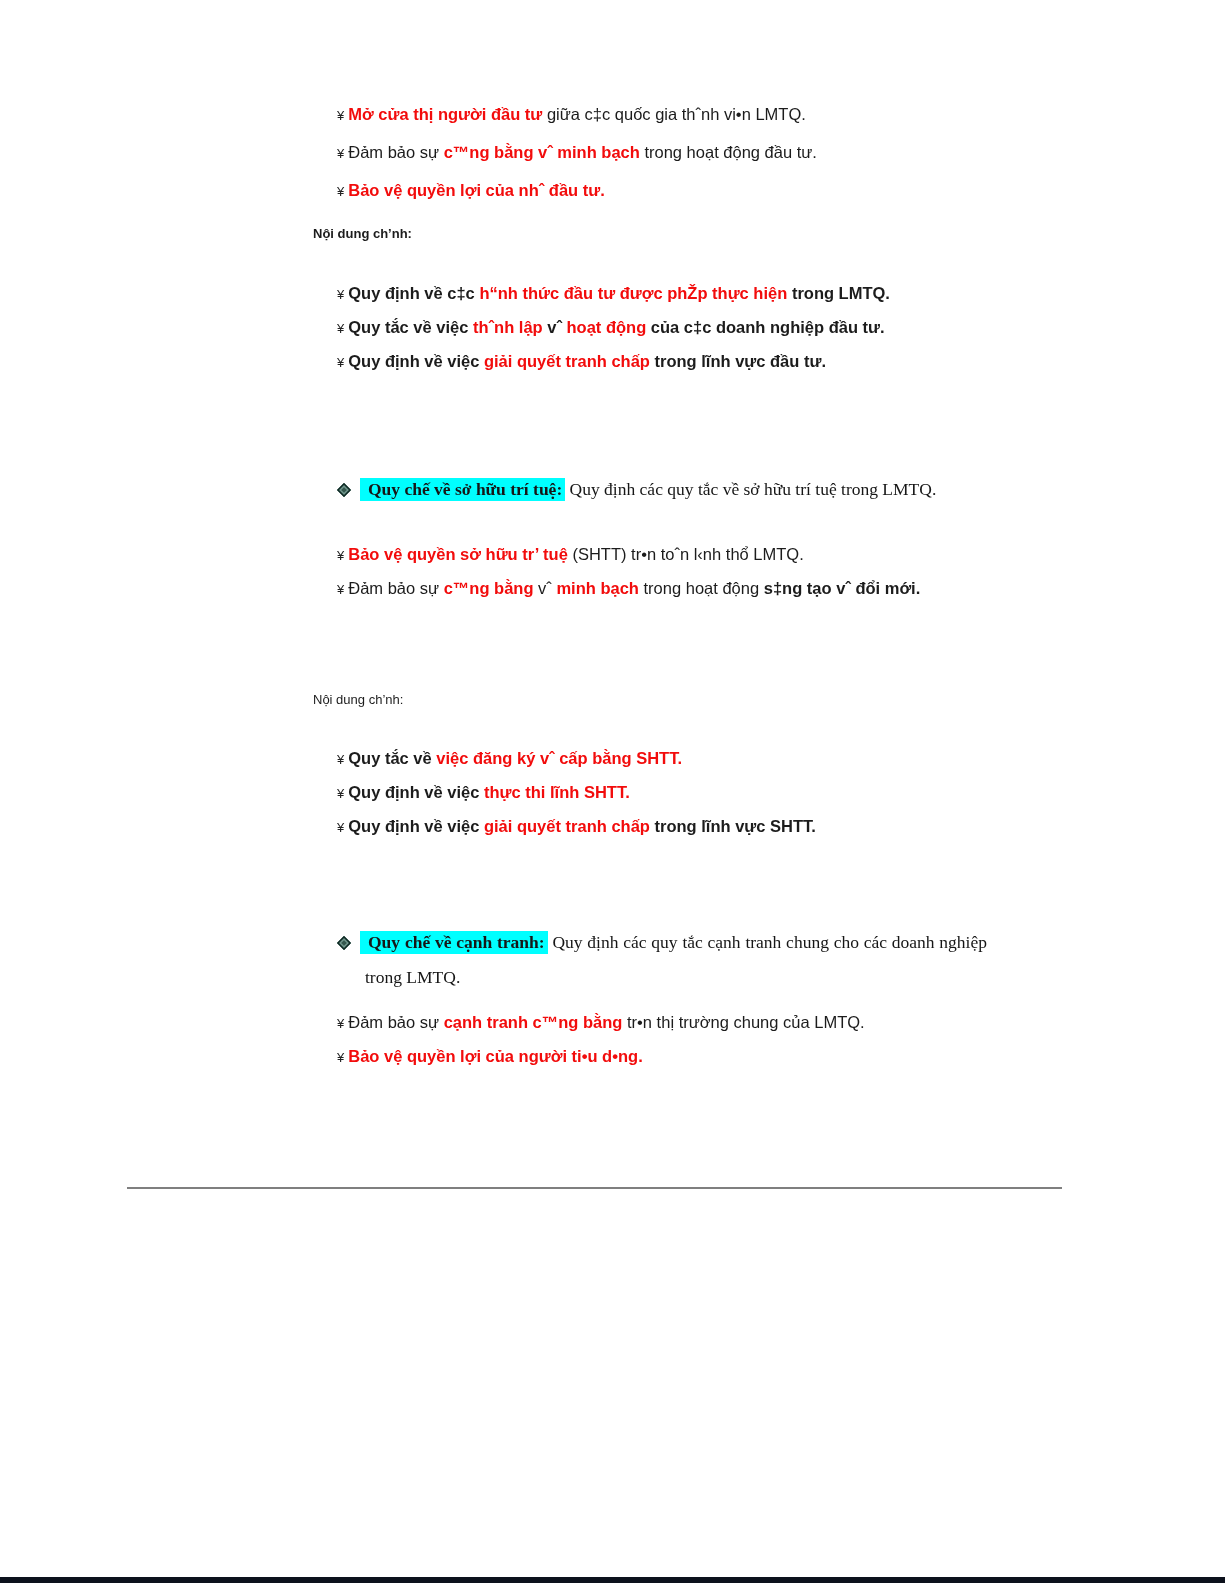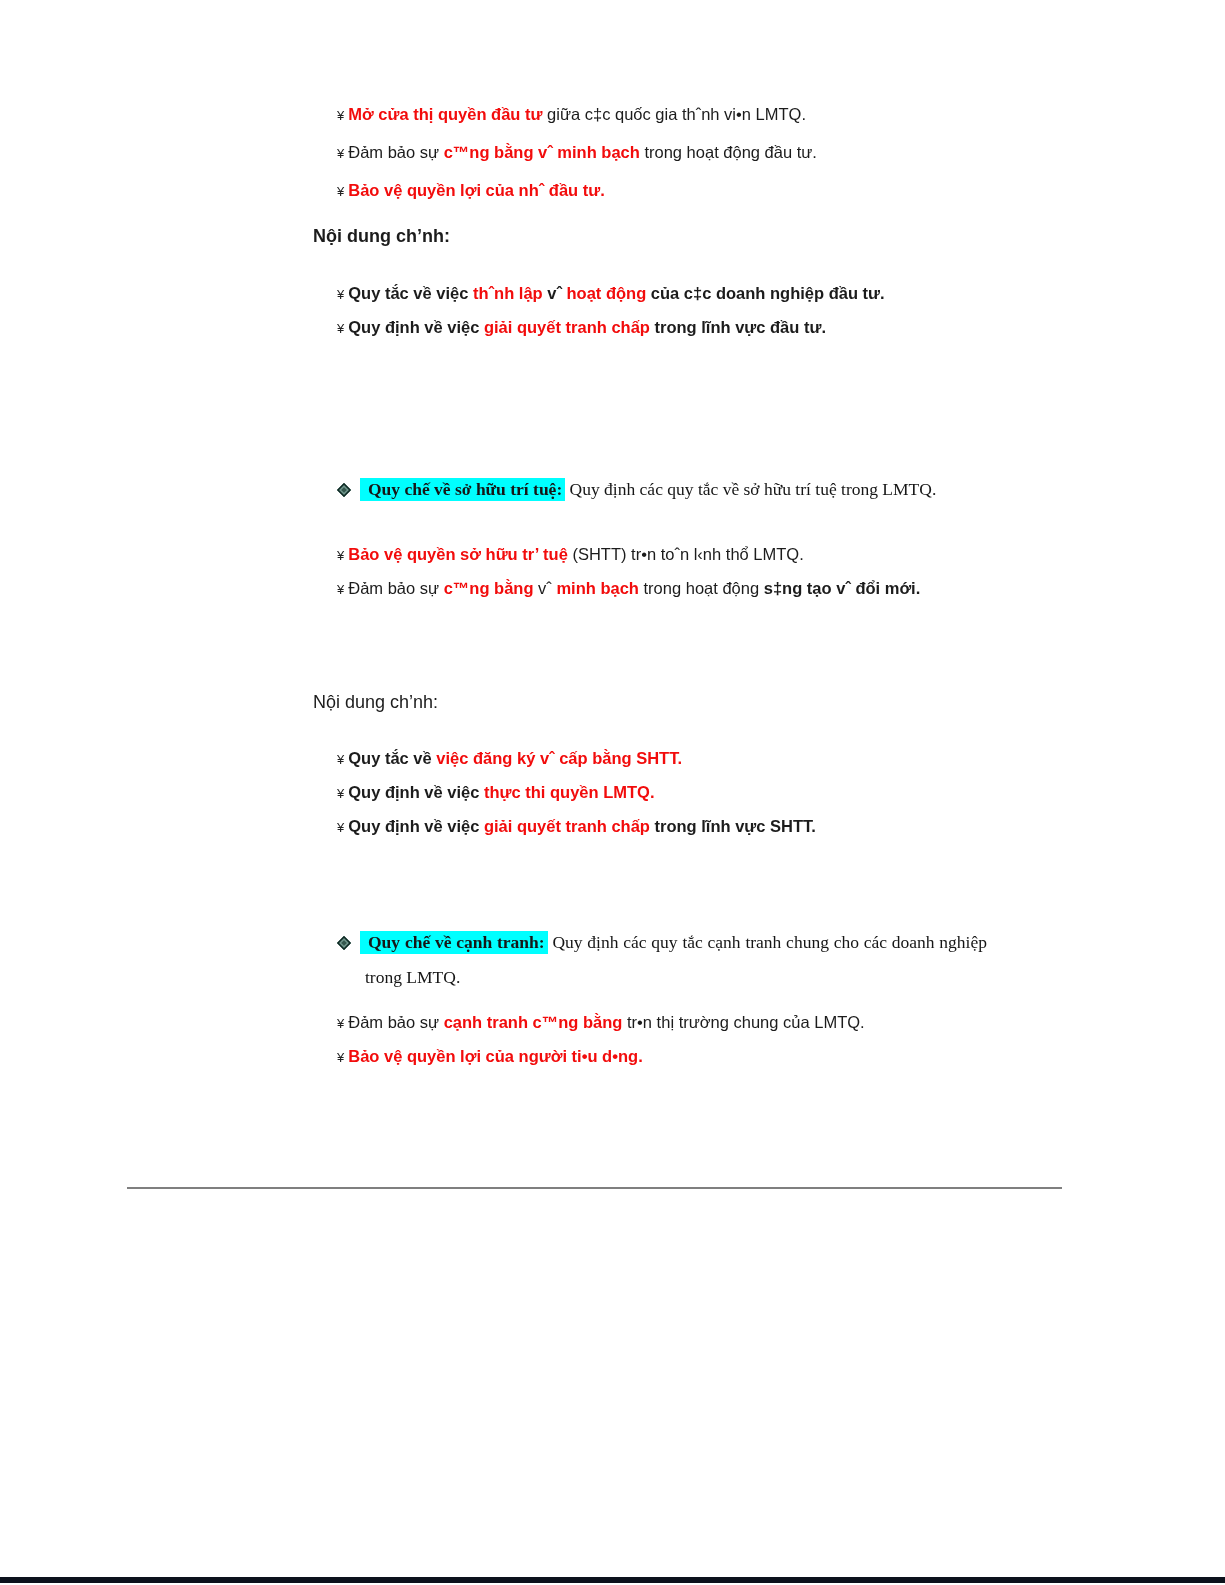--- a/index.html
+++ b/index.html
@@ -14,21 +14,21 @@
     width:1225px;height:1585px;background:#ffffff;position:relative;overflow:hidden;
     font-family:"Liberation Sans","DejaVu Sans",sans-serif;color:var(--ink);
   }
   .section{position:absolute;}
   .bullets{width:625px;}
   .li{padding-left:28px;text-indent:-28px;font-size:16.5px;}
   .bullet{font-size:13px;margin-right:4px;color:#222;font-weight:400;}
   .seg-r{color:var(--red);font-weight:700;}
   .seg-b{color:var(--ink);font-weight:700;}
   .seg-n{color:var(--ink);font-weight:400;}
-  .label{font-size:18px;color:var(--ink);}
+  .label{font-size:13px;color:var(--ink);}
   .label.bold{font-weight:700;}
 
   #intro-bullets{top:96px;left:337px;}
   #intro-bullets .li{line-height:37px;}
   #noi-dung-1{top:226px;left:313px;}
   #content-bullets-1{top:277px;left:337px;}
   #content-bullets-1 .li{line-height:33px;}
   #heading-shtt{top:479px;left:337px;white-space:nowrap;}
   #shtt-bullets{top:538px;left:337px;}
   #shtt-bullets .li{line-height:33px;}
@@ -50,38 +50,39 @@
     transform:rotate(45deg);vertical-align:0px;
   }
   .rule{position:absolute;top:1187px;left:127px;width:935px;height:2px;background:var(--rule);}
   .bottom-bar{position:absolute;top:1577px;left:0;width:1225px;height:6px;background:var(--bar);}
 </style>
 </head>
 <body>
 
 <div id="sections-root">
     <div id="intro-bullets" class="section bullets">
-      <div class="li"><span class="bullet">¥</span><span class="seg-r">Mở cửa thị quyền đầu tư</span><span class="seg-n"> giữa c‡c quốc gia thˆnh vi•n LMTQ.</span></div>
+      <div class="li"><span class="bullet">¥</span><span class="seg-r">Mở cửa thị người đầu tư</span><span class="seg-n"> giữa c‡c quốc gia thˆnh vi•n LMTQ.</span></div>
       <div class="li"><span class="bullet">¥</span><span class="seg-n">Đảm bảo sự </span><span class="seg-r">c™ng bằng vˆ minh bạch</span><span class="seg-n"> trong hoạt động đầu tư.</span></div>
       <div class="li"><span class="bullet">¥</span><span class="seg-r">Bảo vệ quyền lợi của nhˆ đầu tư.</span></div>
     </div>
     <div id="noi-dung-1" class="section label bold">Nội dung ch’nh:</div>
     <div id="content-bullets-1" class="section bullets">
+      <div class="li"><span class="bullet">¥</span><span class="seg-b">Quy định về c‡c </span><span class="seg-r">h“nh thức đầu tư được phŽp thực hiện</span><span class="seg-b"> trong LMTQ.</span></div>
       <div class="li"><span class="bullet">¥</span><span class="seg-b">Quy tắc về việc </span><span class="seg-r">thˆnh lập</span><span class="seg-b"> vˆ </span><span class="seg-r">hoạt động</span><span class="seg-b"> của c‡c doanh nghiệp đầu tư.</span></div>
       <div class="li"><span class="bullet">¥</span><span class="seg-b">Quy định về việc </span><span class="seg-r">giải quyết tranh chấp</span><span class="seg-b"> trong lĩnh vực đầu tư.</span></div>
     </div>
     <div id="heading-shtt" class="section heading"><span class="diamond"></span><span class="hl">Quy chế về sở hữu trí tuệ:</span> <span class="ht">Quy định các quy tắc về sở hữu trí tuệ trong LMTQ.</span></div>
     <div id="shtt-bullets" class="section bullets">
       <div class="li"><span class="bullet">¥</span><span class="seg-r">Bảo vệ quyền sở hữu tr’ tuệ</span><span class="seg-n"> (SHTT) tr•n toˆn l‹nh thổ LMTQ.</span></div>
       <div class="li"><span class="bullet">¥</span><span class="seg-n">Đảm bảo sự </span><span class="seg-r">c™ng bằng</span><span class="seg-n"> vˆ </span><span class="seg-r">minh bạch</span><span class="seg-n"> trong hoạt động </span><span class="seg-b">s‡ng tạo vˆ đổi mới.</span></div>
     </div>
     <div id="noi-dung-2" class="section label">Nội dung ch’nh:</div>
     <div id="content-bullets-2" class="section bullets">
       <div class="li"><span class="bullet">¥</span><span class="seg-b">Quy tắc về </span><span class="seg-r">việc đăng ký vˆ cấp bằng SHTT.</span></div>
-      <div class="li"><span class="bullet">¥</span><span class="seg-b">Quy định về việc </span><span class="seg-r">thực thi quyền LMTQ.</span></div>
+      <div class="li"><span class="bullet">¥</span><span class="seg-b">Quy định về việc </span><span class="seg-r">thực thi lĩnh SHTT.</span></div>
       <div class="li"><span class="bullet">¥</span><span class="seg-b">Quy định về việc </span><span class="seg-r">giải quyết tranh chấp</span><span class="seg-b"> trong lĩnh vực SHTT.</span></div>
     </div>
     <div id="heading-canh-tranh" class="section heading"><span class="diamond"></span><span class="hl">Quy chế về cạnh tranh:</span> <span class="ht">Quy định các quy tắc cạnh tranh chung cho các doanh nghiệp trong LMTQ.</span></div>
     <div id="canh-tranh-bullets" class="section bullets">
       <div class="li"><span class="bullet">¥</span><span class="seg-n">Đảm bảo sự </span><span class="seg-r">cạnh tranh c™ng bằng</span><span class="seg-n"> tr•n thị trường chung của LMTQ.</span></div>
       <div class="li"><span class="bullet">¥</span><span class="seg-r">Bảo vệ quyền lợi của người ti•u d•ng.</span></div>
     </div>
   </div>
 <div class="rule"></div>
 <div class="bottom-bar"></div>

